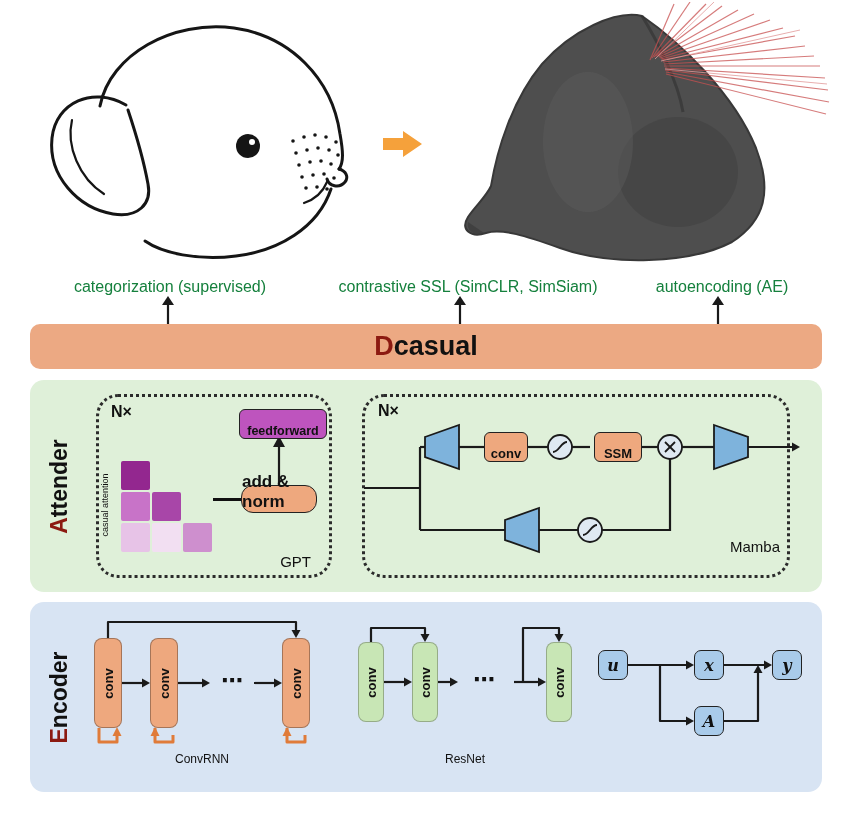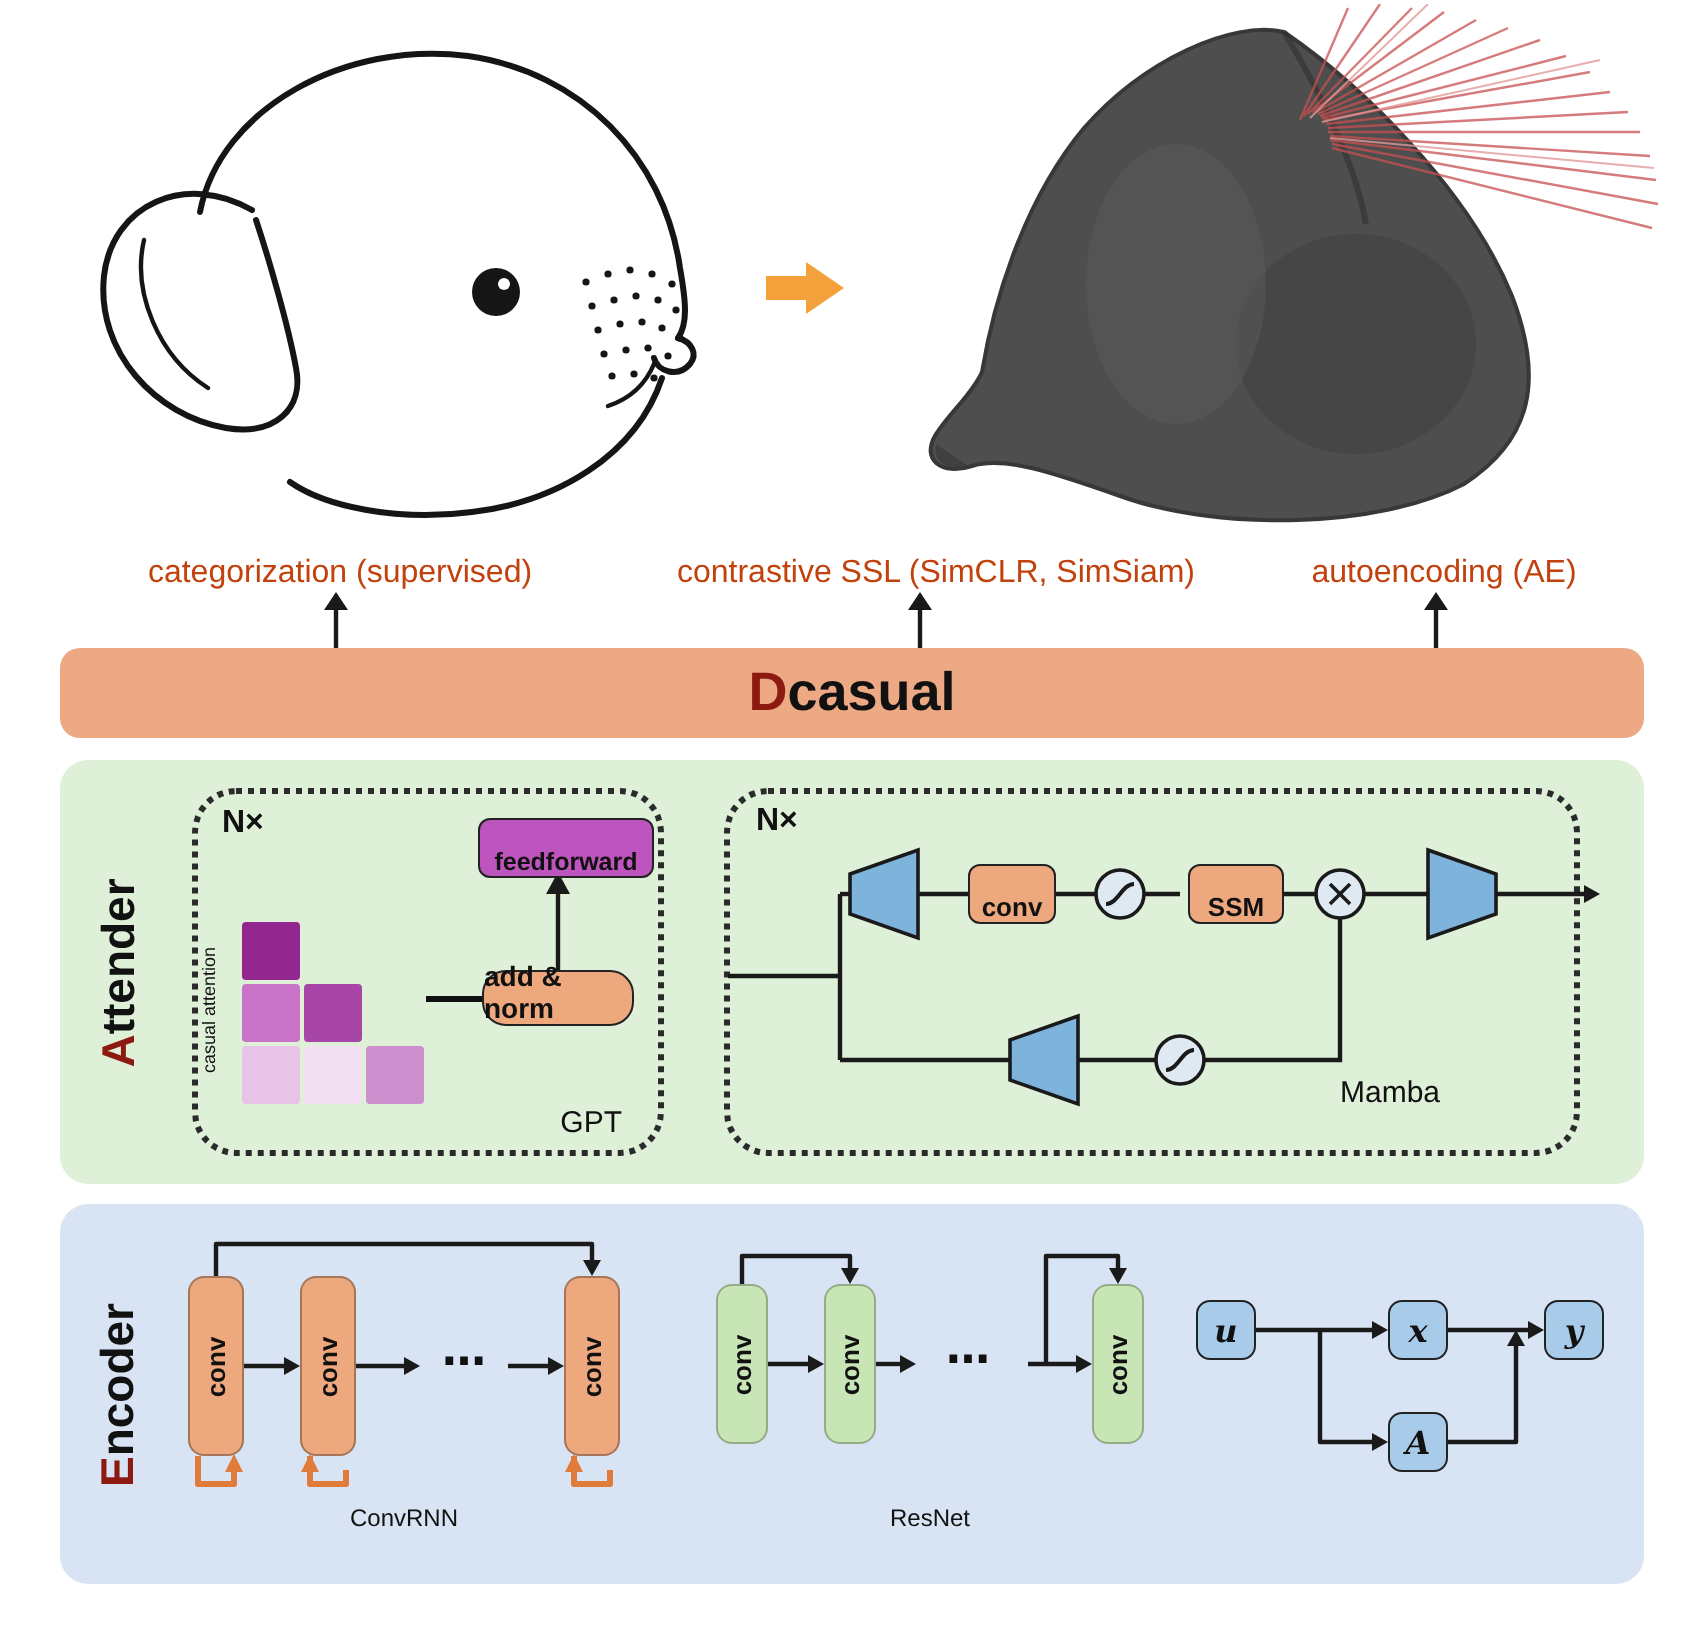--- a/index.html
+++ b/index.html
@@ -1,20 +1,20 @@
 <!DOCTYPE html>
 <html><head>
 <meta charset="utf-8">
 <style>
   * { margin:0; padding:0; box-sizing:border-box; }
   body { font-family:"Liberation Sans","DejaVu Sans",sans-serif; background:#fff; }
   .canvas { position:relative; width:852px; height:816px; background:#fff; overflow:hidden; }
   .abs { position:absolute; }
 
-  .task-label { position:absolute; top:278px; text-align:center; font-size:16px; color:#c2410c; }
+  .task-label { position:absolute; top:278px; text-align:center; font-size:16px; color:#15803d; }
 
   .bar { position:absolute; left:30px; top:324px; width:792px; height:45px;
          border-radius:10px; display:flex; align-items:center; justify-content:center;
          font-size:27px; font-weight:bold; color:#111; }
   .accent { color:#8C1A11; }
 
   .panel { position:absolute; left:30px; width:792px; border-radius:14px; }
   .vlabel { position:absolute; left:0; top:0; width:58px; height:100%;
             display:flex; align-items:center; justify-content:center; }
   .vlabel .vtext { font-size:23px; font-weight:bold; color:#111; }
@@ -172,21 +172,21 @@
         </div>
         <div class="mrow">
           <div class="mcell" style="background: rgb(231, 195, 231);"></div>
           <div class="mcell" style="background: rgb(242, 223, 242);"></div>
           <div class="mcell" style="background: rgb(206, 143, 206);"></div>
         </div>
       </div>
 
       <div class="abs" style="left:114px;top:101px;width:28px;height:2.5px;background:#111;"></div>
 
-      <div class="small-box orange-bg" style="left:142px;top:88px;width:76px;height:28px;font-size:14px;border-radius:12px;">
+      <div class="small-box orange-bg" style="left:142px;top:88px;width:76px;height:28px;font-size:17px;border-radius:12px;">
         <span>add &amp; norm</span>
       </div>
 
       <svg class="overlay" style="left:172px;top:38px;" width="16" height="52" viewBox="0 0 16 52">
         <line x1="8" y1="50" x2="8" y2="10" stroke="#1a1a1a" stroke-width="2.2"></line>
         <polygon points="2,12 14,12 8,1" fill="#1a1a1a"></polygon>
       </svg>
 
       <div class="small-box magenta-bg" style="left:140px;top:12px;width:88px;height:30px;font-size:12.5px;">
         <span>feedforward</span>
@@ -229,21 +229,21 @@
       </g>
     </svg>
 
     <div class="small-box orange-bg" style="left:454px;top:52px;width:44px;height:30px;font-size:13px;">
       <span>conv</span>
     </div>
     <div class="small-box orange-bg" style="left:564px;top:52px;width:48px;height:30px;font-size:13px;">
       <span>SSM</span>
     </div>
 
-    <div class="block-caption" style="left:640px;top:158px;width:110px;text-align:left;">Mamba</div>
+    <div class="block-caption" style="left:640px;top:158px;width:110px;text-align:right;">Mamba</div>
   </div>
 
   <div class="panel" style="top:602px;height:190px;background:#D8E4F3;">
     <div class="vlabel">
       <span class="vtext"><span class="accent">E</span><span>ncoder</span></span>
     </div>
 
     <svg class="overlay" style="left:0;top:0;" width="792" height="190" viewBox="0 0 792 190">
 
       <g stroke="#1a1a1a" stroke-width="2.2" fill="none" stroke-linejoin="round">

